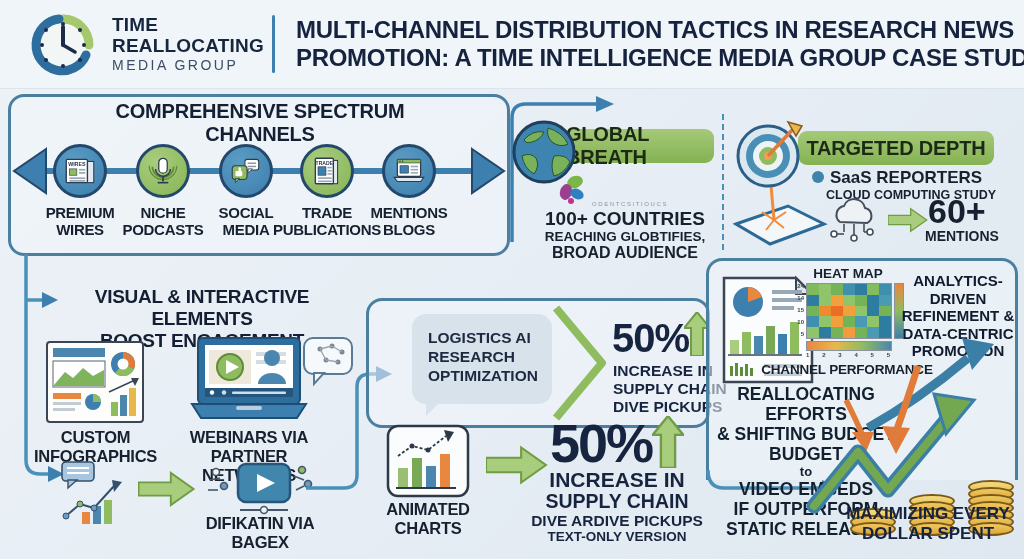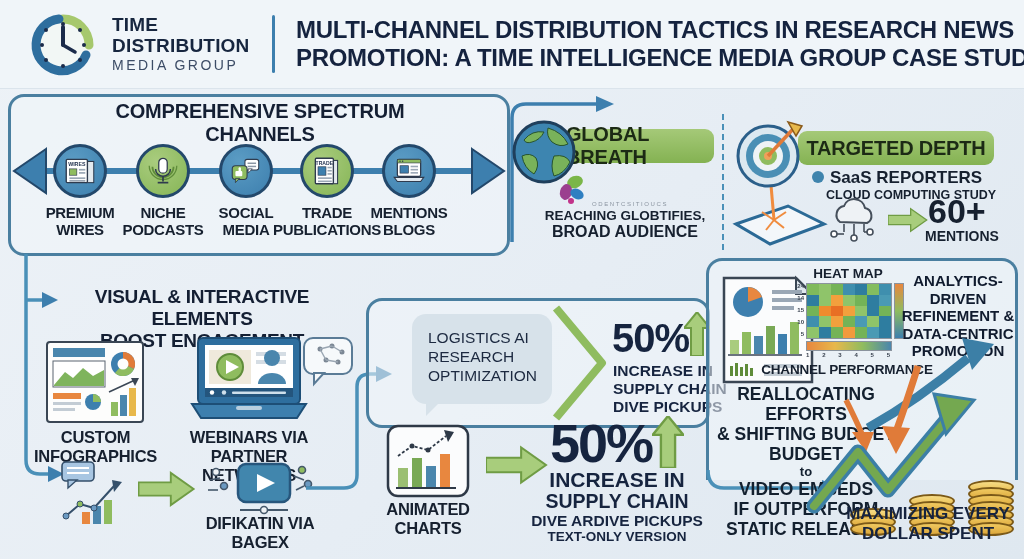--- a/index.html
+++ b/index.html
@@ -60,21 +60,21 @@
       <circle cx="52" cy="50" r="2" fill="#1b2b4a"></circle>
     <circle cx="35" cy="56" r="2" fill="#1b2b4a"></circle>
       <circle cx="18" cy="50" r="2" fill="#1b2b4a"></circle>
     <circle cx="14" cy="35" r="2" fill="#1b2b4a"></circle>
       <circle cx="18" cy="20" r="2" fill="#1b2b4a"></circle>
     <line x1="35" y1="35" x2="35" y2="17" stroke="#1b2b4a" stroke-width="4" stroke-linecap="round"></line>
     <line x1="35" y1="35" x2="47" y2="42" stroke="#1b2b4a" stroke-width="3.5" stroke-linecap="round"></line>
   </svg>
   <div class="abs" style="left:112px;top:14px">
     <div class="logo-l1">TIME</div>
-    <div class="logo-l2">DISTRIBUTION</div>
+    <div class="logo-l2">REALLOCATING</div>
     <div class="logo-l3">MEDIA GROUP</div>
   </div>
   <div class="abs vdiv" style="left:272px;top:15px;height:58px"></div>
   <div class="abs" style="left:296px;top:16px">
     <div class="title-line">MULTI-CHANNEL DISTRIBUTION TACTICS IN RESEARCH NEWS</div>
     <div class="title-line">PROMOTION: A TIME INTELLIGENCE MEDIA GROUP CASE STUDY</div>
   </div>
 
   <div class="abs panel" style="left:8px;top:94px;width:502px;height:162px"></div>
   <div class="abs sec-title ctr" style="left:60px;top:100px;width:400px">COMPREHENSIVE SPECTRUM CHANNELS</div>
@@ -183,20 +183,21 @@
 
   <svg class="abs" style="left:558px;top:174px" width="30" height="34" viewBox="0 0 30 34">
     <ellipse cx="17" cy="8" rx="8" ry="6" fill="#7ab648" transform="rotate(-20 17 8)"></ellipse>
     <ellipse cx="8" cy="18" rx="6" ry="8" fill="#9b3f8f" transform="rotate(15 8 18)"></ellipse>
     <ellipse cx="19" cy="20" rx="7" ry="5" fill="#2f7fc1" transform="rotate(25 19 20)"></ellipse>
     <circle cx="13" cy="27" r="3" fill="#c2338a"></circle>
   </svg>
   <div class="abs gn-tag" style="left:592px;top:201px">odentcsitioucs</div>
 
   <div class="abs ctr" style="left:535px;top:208px;width:180px">
+    <div class="stat-big">100+ COUNTRIES</div>
     <div class="stat-mid">REACHING GLOBTIFIES,</div>
     <div class="stat-sm">BROAD AUDIENCE</div>
   </div>
 
   <div class="abs dash-div" style="left:722px;top:114px;height:136px"></div>
 
   <div class="abs banner" style="left:798px;top:131px;width:196px;height:34px">TARGETED DEPTH</div>
   <svg class="abs" style="left:730px;top:120px" width="100" height="140" viewBox="0 0 100 140">
     <polygon points="6,104 58,86 94,104 40,124" fill="#f3f7fa" stroke="#2b6a96" stroke-width="3"></polygon>
     <line x1="39" y1="42" x2="44" y2="100" stroke="#f08c3e" stroke-width="3"></line>
@@ -346,21 +347,21 @@
       <div>BAGEX</div>
     </div>
 
   <svg class="abs" style="left:300px;top:366px" width="96" height="130" viewBox="0 0 96 130">
     <path d="M6 122 H44 Q57 122 57 109 V21 Q57 8 70 8 H76" stroke="#4a90b8" stroke-width="3.5" fill="none"></path>
     <polygon points="76,0 92,8 76,16" fill="#3d7fae"></polygon>
   </svg>
 
   <div class="abs panel" style="left:366px;top:298px;width:344px;height:130px"></div>
   <div class="abs bubble-box" style="left:412px;top:314px;width:140px;height:90px">
-    <div style="padding:14px 2px 0 16px;font-size:15.5px;font-weight:normal;color:#1c2940;line-height:19px">
+    <div style="padding:14px 2px 0 16px;font-size:15.5px;font-weight:bold;color:#1c2940;line-height:19px">
       <div>LOGISTICS AI</div>
         <div>RESEARCH</div>
         <div>OPTIMIZATION</div>
     </div>
   </div>
   <svg class="abs" style="left:548px;top:302px" width="64" height="122" viewBox="0 0 64 122">
     <polyline points="8,6 54,61 8,116" stroke="#8fbc5f" stroke-width="8" fill="none" stroke-linejoin="round"></polyline>
   </svg>
   <div class="abs" style="left:612px;top:316px;font-size:40px;font-weight:bold;letter-spacing:-1px;color:#16243f">50%</div>
   <svg class="abs" style="left:684px;top:312px" width="26" height="44" viewBox="0 0 26 44">

